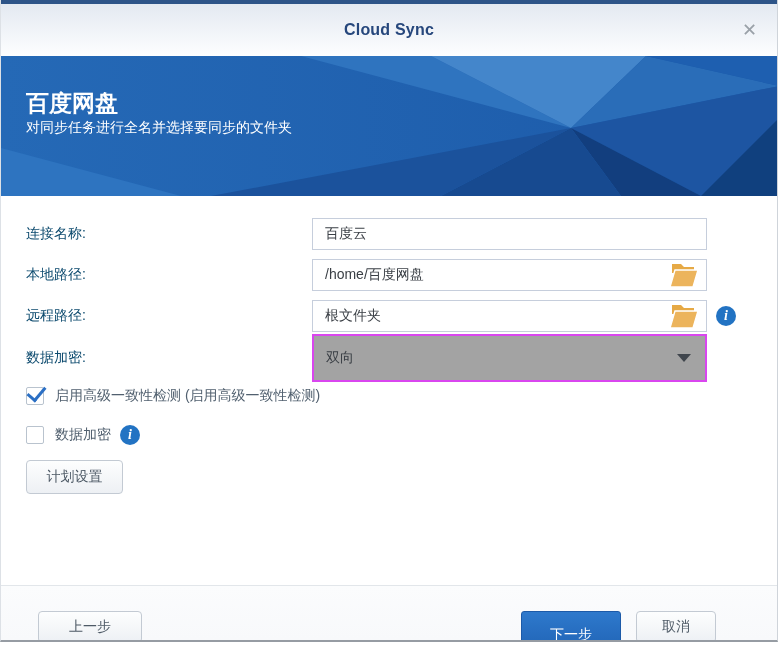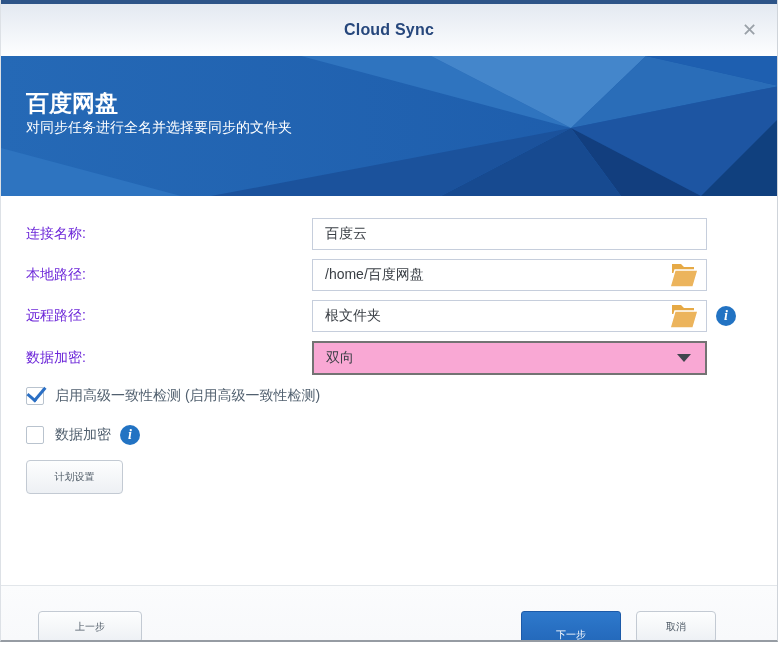--- a/index.html
+++ b/index.html
@@ -26,34 +26,34 @@
 
   .banner { position:relative; height:140px; background:#2166b2; overflow:hidden; }
   .banner svg { position:absolute; inset:0; }
   .banner-text { position:absolute; left:25px; top:32px; color:#fff; }
   .banner-title { font-size:23px; font-weight:bold; }
   .banner-subtitle { font-size:14px; font-weight:normal; }
 
   .content { position:relative; padding:22px 0 0 25px; }
 
   .form-row { display:flex; align-items:center; height:32px; margin-bottom:9px; }
-  .form-row .lbl { width:286px; color:#6d28d9; font-size:14px; }
+  .form-row .lbl { width:286px; color:#0c4a6e; font-size:14px; }
   .field {
     position:relative; width:395px; height:32px; background:#fff;
     border:1px solid #c6cedc; display:flex; align-items:center;
   }
   .field input {
     flex:1; height:100%; border:none; outline:none; background:transparent;
     font-size:14px; color:#3a3f45; padding:0 12px;
     font-family:"Liberation Sans","DejaVu Sans",sans-serif;
   }
   .folder-btn { width:44px; height:30px; display:flex; align-items:center; justify-content:center; cursor:pointer; }
 
   .select-field {
-    width:395px; height:34px; border:2px solid #737373; background:#f9a8d4;
+    width:395px; height:48px; border:2px solid #d946ef; background:#a3a3a3;
     display:flex; align-items:center; justify-content:space-between; cursor:pointer;
   }
   .select-field .sel-val { font-size:14px; color:#3a3f45; padding-left:12px; }
   .caret {
     width:0; height:0; margin-right:14px;
     border-left:7px solid transparent; border-right:7px solid transparent;
     border-top:8px solid #40464d;
   }
 
   .info-badge {
@@ -73,21 +73,21 @@
     content:""; position:absolute; left:4px; top:-5px; width:8px; height:15px;
     border-right:3px solid #2b6fc4; border-bottom:3px solid #2b6fc4;
     transform:rotate(40deg);
   }
   .check-row .clbl { margin-left:11px; color:#51606f; font-size:14px; }
 
   .btn {
     display:inline-flex; align-items:center; justify-content:center;
     border:1px solid #c3cad3; border-radius:4px;
     background:linear-gradient(#fdfefe,#edf0f4);
-    color:#4e5a66; font-size:10px; cursor:pointer;
+    color:#4e5a66; font-size:14px; cursor:pointer;
     font-family:Liberation Serif, serif;
   }
   .schedule-btn { width:97px; height:34px; margin-top:15px; }
 
   .footer {
     position:absolute; left:0; right:0; top:585px; height:55px;
     background:linear-gradient(#fbfcfd,#f8f9fb);
     border-top:1px solid #e2e6ea;
   }
   .footer .btn { position:absolute; top:16px;margin-top:9px; }

